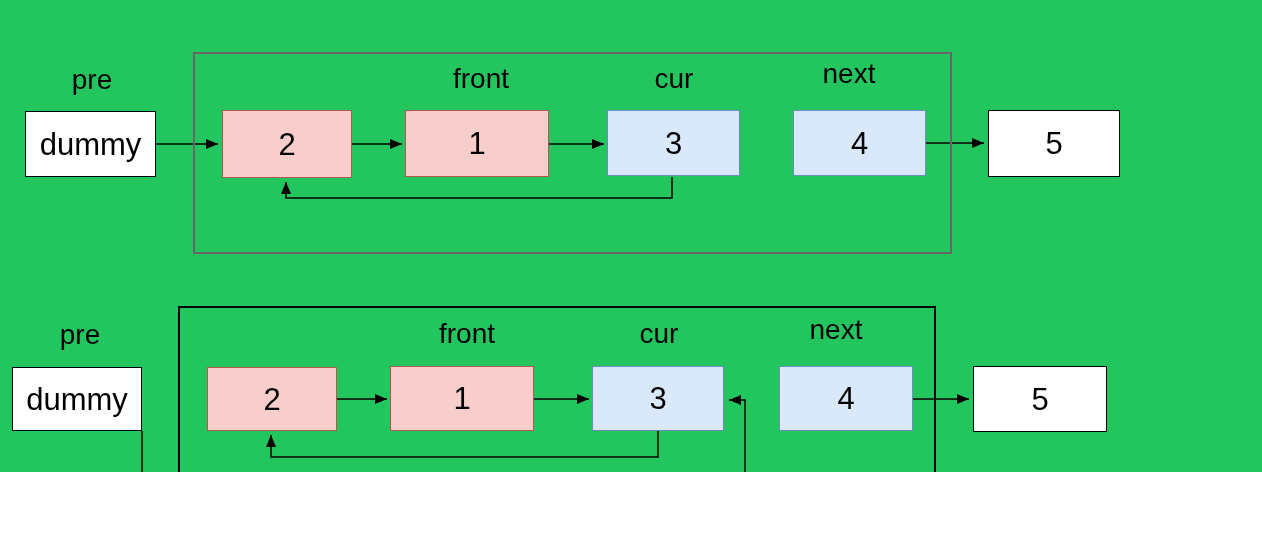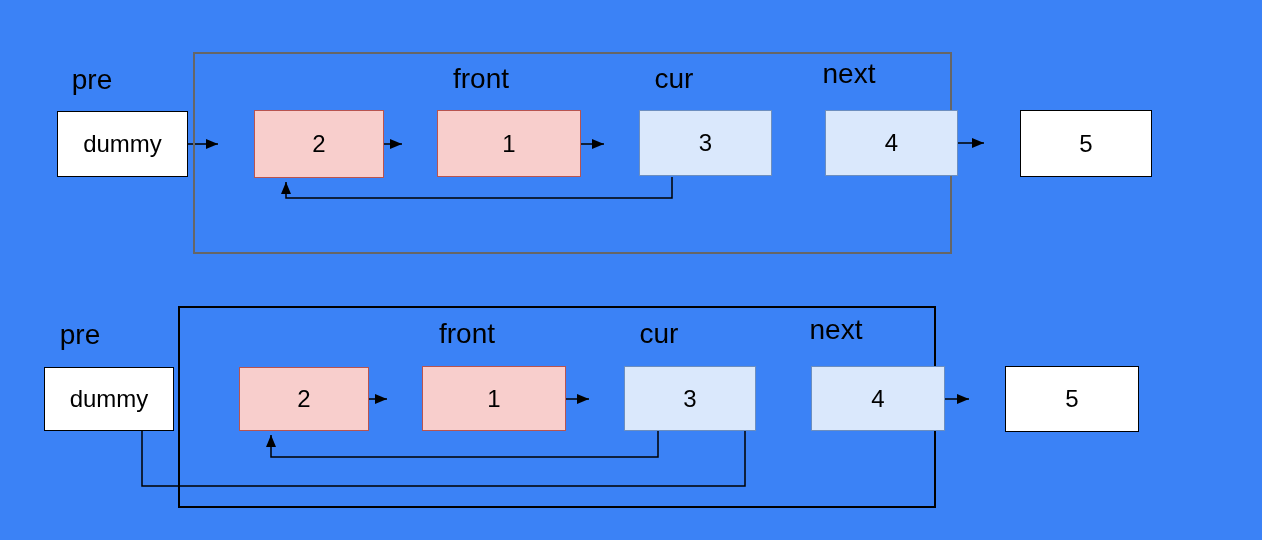--- a/index.html
+++ b/index.html
@@ -1,43 +1,42 @@
 <!DOCTYPE html>
 <html style="--node-red-fill: #f8cecc; --node-red-stroke: #b85450; --node-blue-fill: #dae8fc; --node-blue-stroke: #6c8ebf; --node-plain-stroke: #000000; --container-top-stroke: #666666; --container-bottom-stroke: #000000; --connector: #000000; --text: #000000;"><head>
 <meta charset="utf-8">
 <style>
   html, body { margin: 0; padding: 0; background: #ffffff; }
   .canvas {
     position: relative;
     width: 1262px;
-    height: 540px;
-    background: #3b82f6;
+    height: 472px;
+    background: #22c55e;
     font-family: "Liberation Sans", sans-serif;
     color: var(--text, #000);
     overflow: hidden;
   }
   .container-rect {
     position: absolute;
     box-sizing: border-box;
     background: transparent;
     border: 2px solid #000;
   }
   .container-rect.top-frame   { border-color: var(--container-top-stroke, #666); }
   .container-rect.bottom-frame{ border-color: var(--container-bottom-stroke, #000); }
   .node {
     position: absolute;
     box-sizing: border-box;
     display: flex;
     align-items: center;
     justify-content: center;
-    font-size: 24px;
+    font-size: 31px;
     line-height: 1;
     background: #ffffff;
     border: 1.5px solid #000;
-    margin-left: 32px;
   }
   .node.red  { background: var(--node-red-fill,  #f8cecc); border-color: var(--node-red-stroke,  #b85450); }
   .node.blue { background: var(--node-blue-fill, #dae8fc); border-color: var(--node-blue-stroke, #6c8ebf); }
   .node.plain{ background: #ffffff;                        border-color: var(--node-plain-stroke, #000000); }
   .ptr-label {
     position: absolute;
     width: 100px;
     text-align: center;
     font-size: 28px;
     line-height: 1;

